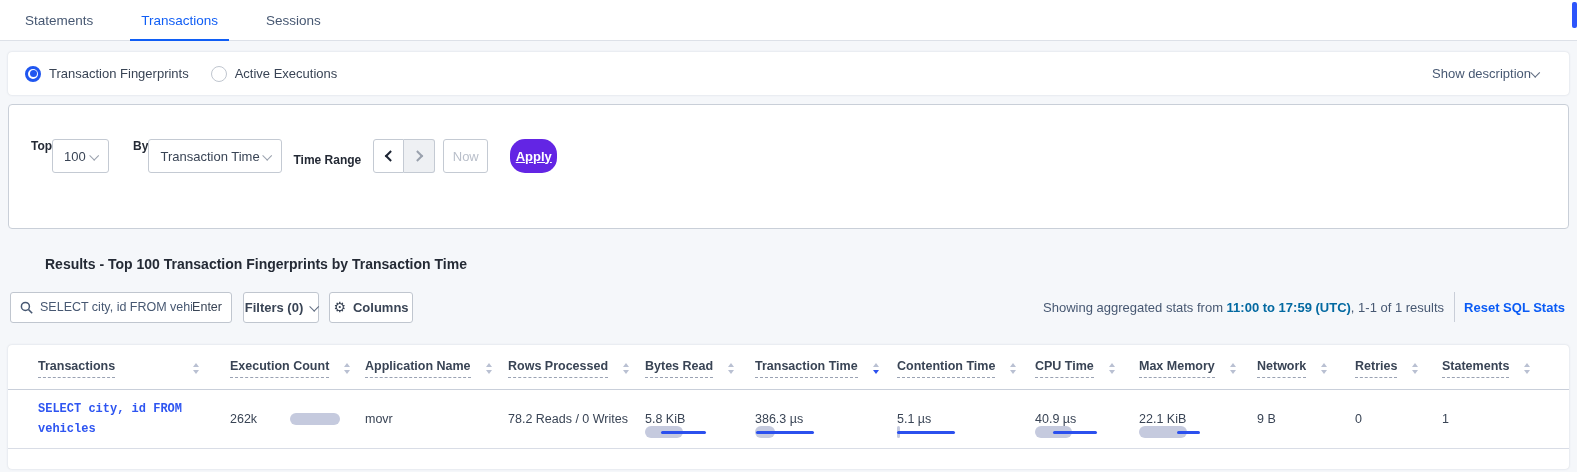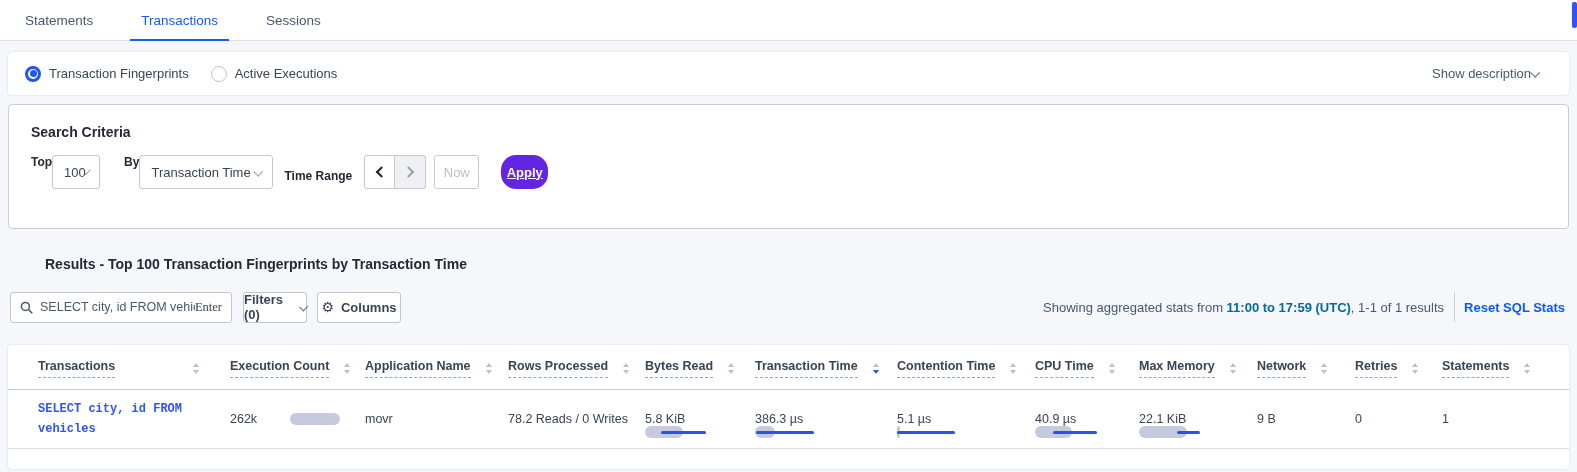--- a/index.html
+++ b/index.html
@@ -30,42 +30,42 @@
   .chev { display:inline-block; width:7px; height:7px; border-right:1.6px solid #5f6c80; border-bottom:1.6px solid #5f6c80; transform:rotate(45deg) translateY(-1px); }
   .chev.light { border-color:#9aa1ad; }
   
   .criteria { margin-top:9px; height:125px; border:1px solid #c9cfd8; box-shadow:none; padding:19px 22px 0 22px; }
   .criteria-title { font-size:14px; font-weight:bold; color:#242a35; }
   .crit-row { display:flex; align-items:flex-end; margin-top:15px; }
   .field { display:flex; flex-direction:row; }
   .field-label { font-size:12px; font-weight:bold; color:#242a35; margin-bottom:6px; }
   .select { height:34px; border:1px solid #c4cad3; border-radius:3px; background:#fff; display:flex; align-items:center; padding:0 11px; font-size:13px; color:#394455; cursor:pointer; }
   .select .chev { margin-left:auto; }
-  .sel-top { width:48px; margin-right:13px; }
+  .sel-top { width:57px; margin-right:13px; }
   .sel-by { width:134px; }
   .field + .field { margin-left:11px; }
   .sel-range { width:226px; }
   .range-badge { background:#e4e9f1; color:#475872; font-size:11px; font-weight:bold; border-radius:3px; padding:3px 7px; margin-right:10px; }
   .nav-group { display:flex; margin-left:12px; }
   .nav-btn { width:31px; height:34px; border:1px solid #c4cad3; background:#fff; display:flex; align-items:center; justify-content:center; cursor:pointer; }
   .nav-btn.prev { border-radius:3px 0 0 3px; }
   .nav-btn.next { border-radius:0 3px 3px 0; border-left:none; background:#eef0f3; cursor:default; }
   .arrow { display:inline-block; width:8px; height:8px; }
   .arrow.left  { border-left:2.4px solid #1c2433; border-bottom:2.4px solid #1c2433; transform:rotate(45deg) translate(1px,-1px); }
   .arrow.right { border-right:2.4px solid #9aa1ad; border-bottom:2.4px solid #9aa1ad; transform:rotate(-45deg) translate(-1px,-1px); }
   .now-btn { margin-left:8px; width:45px; height:34px; border:1px solid #c4cad3; border-radius:3px; background:#fff; font-size:13px; color:#b9bfca; display:flex; align-items:center; justify-content:center; cursor:default; }
   .apply-btn { margin-left:22px; width:47px; height:34px; border:none; border-radius:15px; background:#6325e4; color:#fff; font-size:13px; font-weight:bold; display:flex; align-items:center; justify-content:center; cursor:pointer;text-decoration:underline; }
   
   .results-heading { margin:28px 0 0 10px; font-size:14px; font-weight:bold; color:#242a35; line-height:15px;padding-left:35px; }
   .toolbar { margin-top:19px; height:32px; display:flex; align-items:center; padding:0 12px 0 10px; }
   .searchbox { width:222px; height:31px; background:#fff; border:1px solid #c0c6cf; border-radius:3px; display:flex; align-items:center; padding:0 9px; }
   .searchbox input { border:none; outline:none; flex:1; min-width:0; font-family:"Liberation Sans",sans-serif; font-size:12.5px; color:#475872; margin-left:7px; background:transparent; }
-  .enter-hint { font-size:12.5px; color:#394455; margin-left:0;font-family:Liberation Serif, serif; }
+  .enter-hint { font-size:12.5px; color:#394455; margin-left:0; }
   .btn { height:31px; background:#fff; border:1px solid #c0c6cf; border-radius:3px; display:flex; align-items:center; justify-content:center; font-size:13px; font-weight:bold; color:#394455; cursor:pointer; }
-  .filters-btn { margin-left:11px; width:64px; gap:7px; }
+  .filters-btn { margin-left:11px; width:76px; gap:7px; }
   .columns-btn { margin-left:10px; width:84px; gap:7px; }
   .gear { font-size:14px; color:#394455; font-weight:normal; line-height:1; }
   .agg-stats { margin-left:auto; font-size:13px; color:#475872; white-space:nowrap; }
   .agg-stats b { color:#0369a1; }
   .vdivider { width:1px; height:30px; background:#c9ced8; margin:0 9px 0 10px; }
   .reset-link { font-size:13px; font-weight:bold; color:#0a5bf5; cursor:pointer; white-space:nowrap; }
   
   .table-card { margin-top:22px; padding-bottom:20px; }
   table { width:100%; border-collapse:collapse; table-layout:fixed; }
   th { text-align:left; vertical-align:middle; padding:14px 0 11px 0; border-bottom:1px solid #c9cfda; }
@@ -114,21 +114,20 @@
     <span class="radio off"></span>
     <span class="radio-label">Active Executions</span>
   </div>
   <div class="show-desc">
     <span>Show description</span>
     <span class="chev"></span>
   </div>
 </div>
 
 <div class="card criteria">
-  <div class="criteria-title">Search Criteria</div>
   <div class="crit-row">
     <div class="field">
       <span class="field-label">Top</span>
       <div class="select sel-top">
         <span>100</span>
         <span class="chev light"></span>
       </div>
     </div>
     <div class="field">
       <span class="field-label">By</span>

